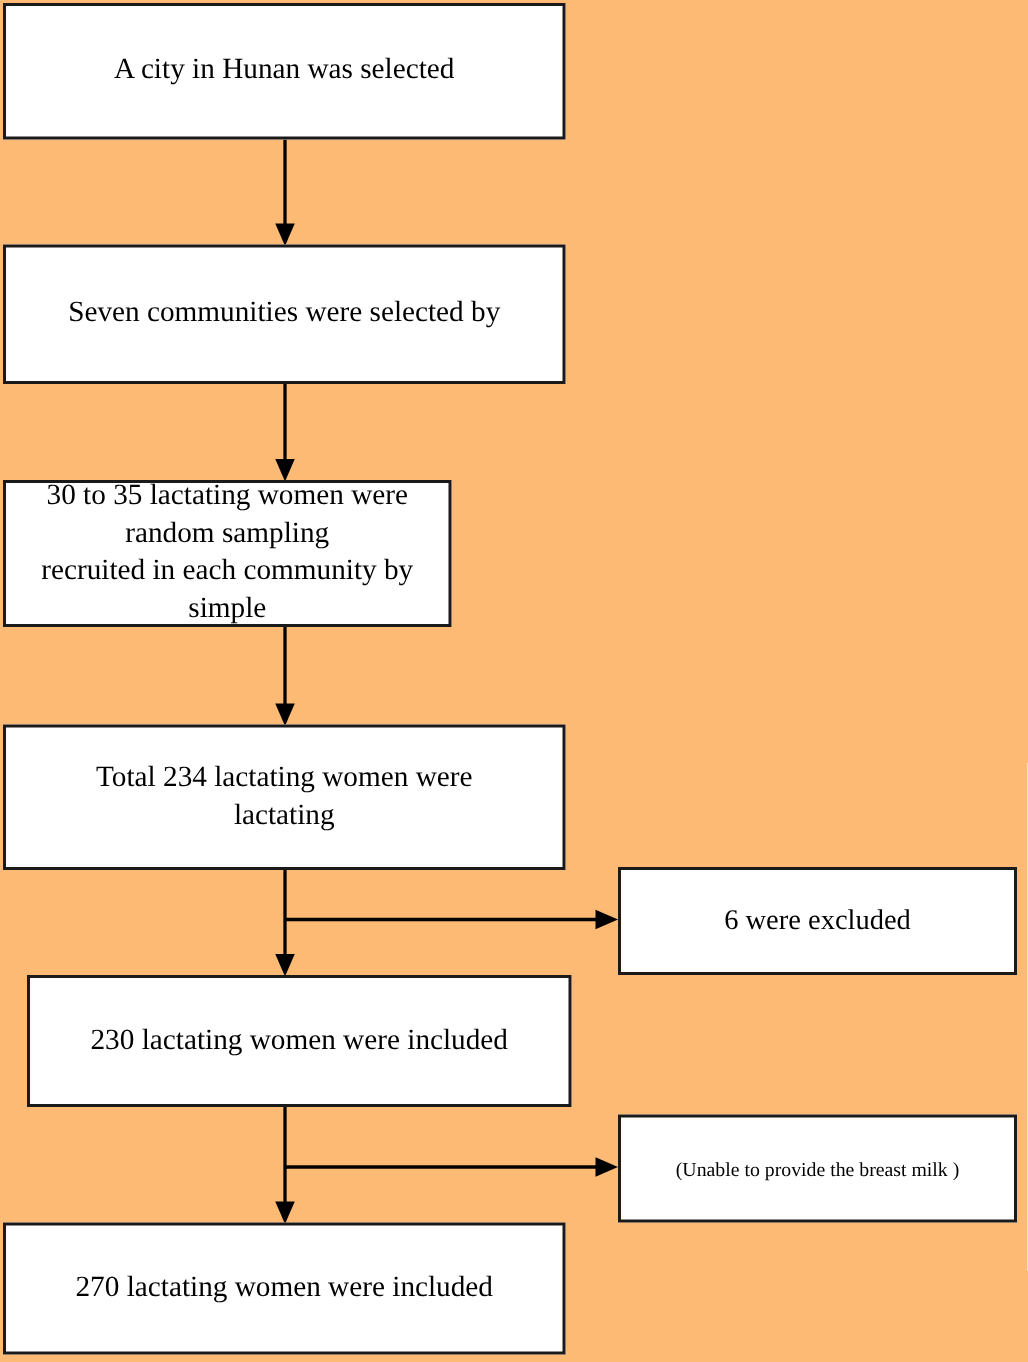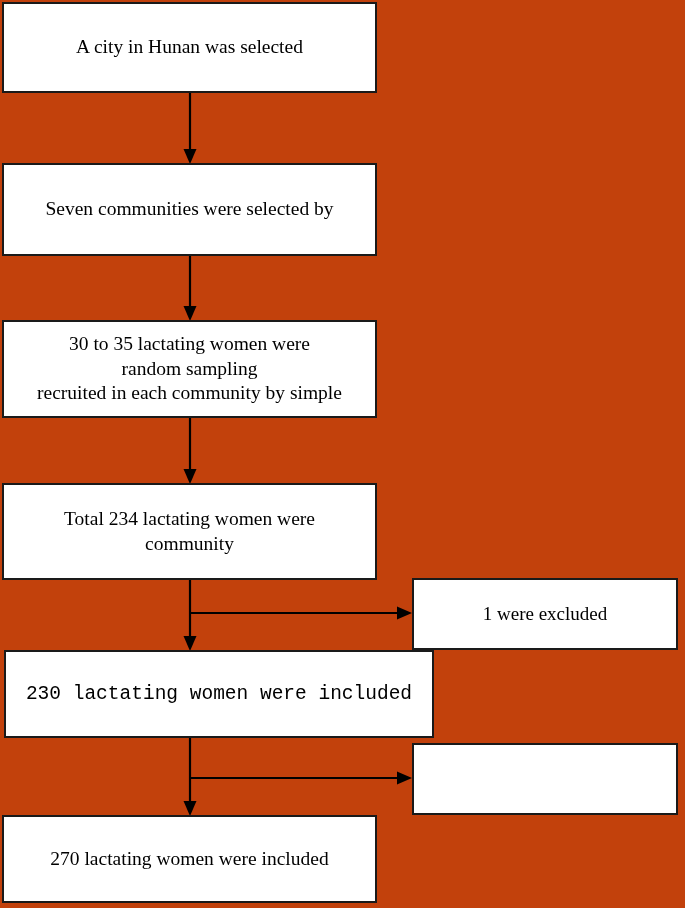--- a/index.html
+++ b/index.html
@@ -9,21 +9,21 @@
     background: #ffffff;
   }
   body {
     font-family: "Liberation Serif", "DejaVu Serif", serif;
     color: #000000;
   }
   #flow-root {
     position: relative;
     width: 685px;
     height: 908px;
-    background: #c2410c;
+    background: #fdba74;
     overflow: hidden;
   }
   .node {
     position: absolute;
     box-sizing: border-box;
     border: 2px solid #1a1a1a;
     background: #ffffff;
     display: flex;
     flex-direction: column;
     align-items: center;
@@ -113,39 +113,40 @@
   </svg>
 
   <div class="node main-node" style="left:2px; top:2px; width:375px; height:91px;">
     <span class="line">A city in Hunan was selected</span>
   </div>
 
   <div class="node main-node" style="left:2px; top:163px; width:375px; height:93px;">
     <span class="line">Seven communities were selected by</span>
   </div>
 
-  <div class="node main-node" style="left:2px; top:320px; width:375px; height:98px;">
+  <div class="node main-node" style="left:2px; top:320px; width:299px; height:98px;">
     <span class="line">30 to 35 lactating women were</span>
     <span class="line">random sampling</span>
     <span class="line">recruited in each community by simple</span>
   </div>
 
   <div class="node main-node" style="left:2px; top:483px; width:375px; height:97px;align-items:flex-end;">
     <span class="line">Total 234 lactating women were</span>
-    <span class="line">community</span>
+    <span class="line">lactating</span>
   </div>
 
-  <div class="node main-node" style="left:4px; top:650px; width:430px; height:88px;font-family:Liberation Mono, monospace;">
+  <div class="node main-node" style="left:18px; top:650px; width:363px; height:88px;">
     <span class="line">230 lactating women were included</span>
   </div>
 
   <div class="node main-node" style="left:2px; top:815px; width:375px; height:88px;">
     <span class="line">270 lactating women were included</span>
   </div>
 
   <div class="node side-node" style="left:412px; top:578px; width:266px; height:72px;">
-    <span class="line line-primary">1 were excluded</span>
+    <span class="line line-primary">6 were excluded</span>
   </div>
 
   <div class="node side-node" style="left:412px; top:743px; width:266px; height:72px;">
+    <span class="line line-secondary">(Unable to provide the breast milk )</span>
   </div>
 
 </div>
 
 </body></html>

